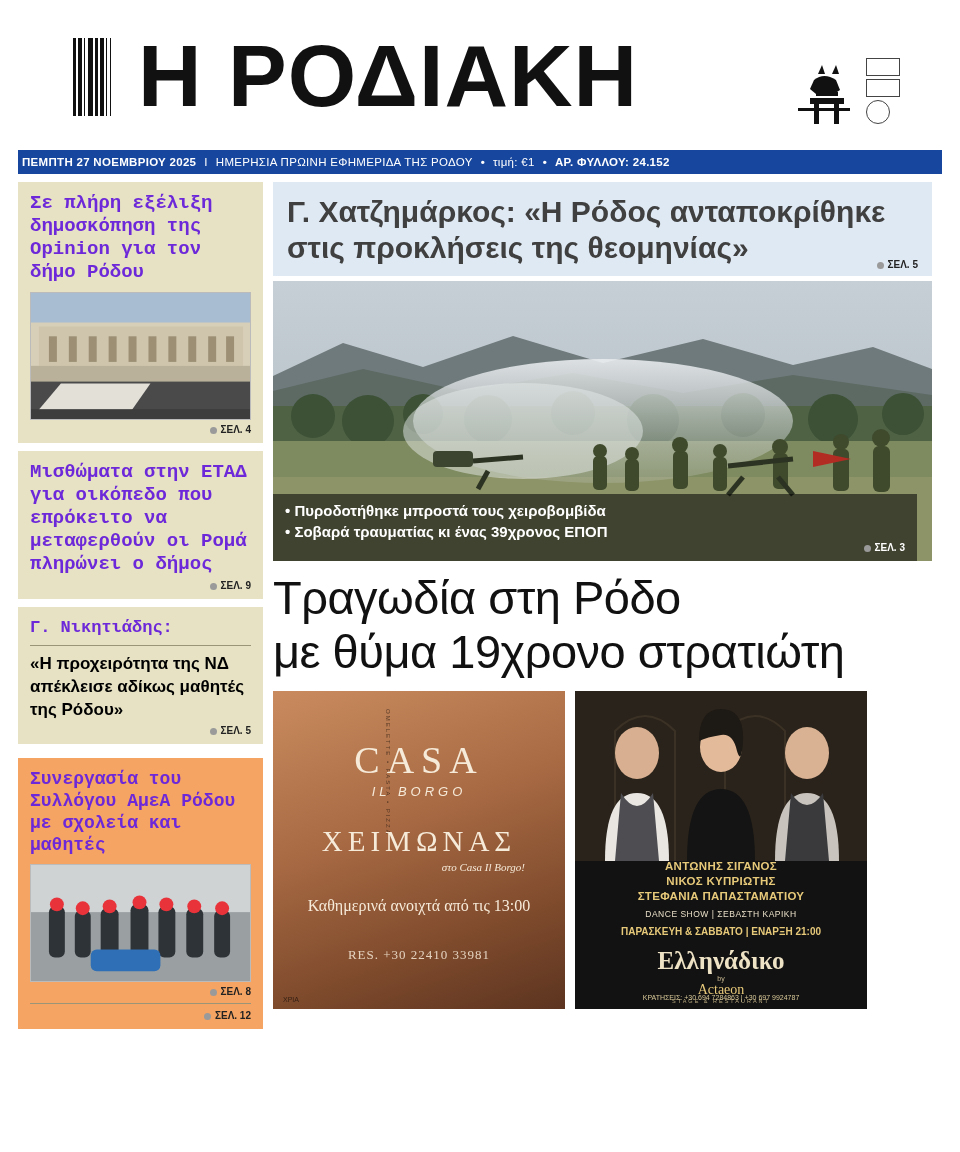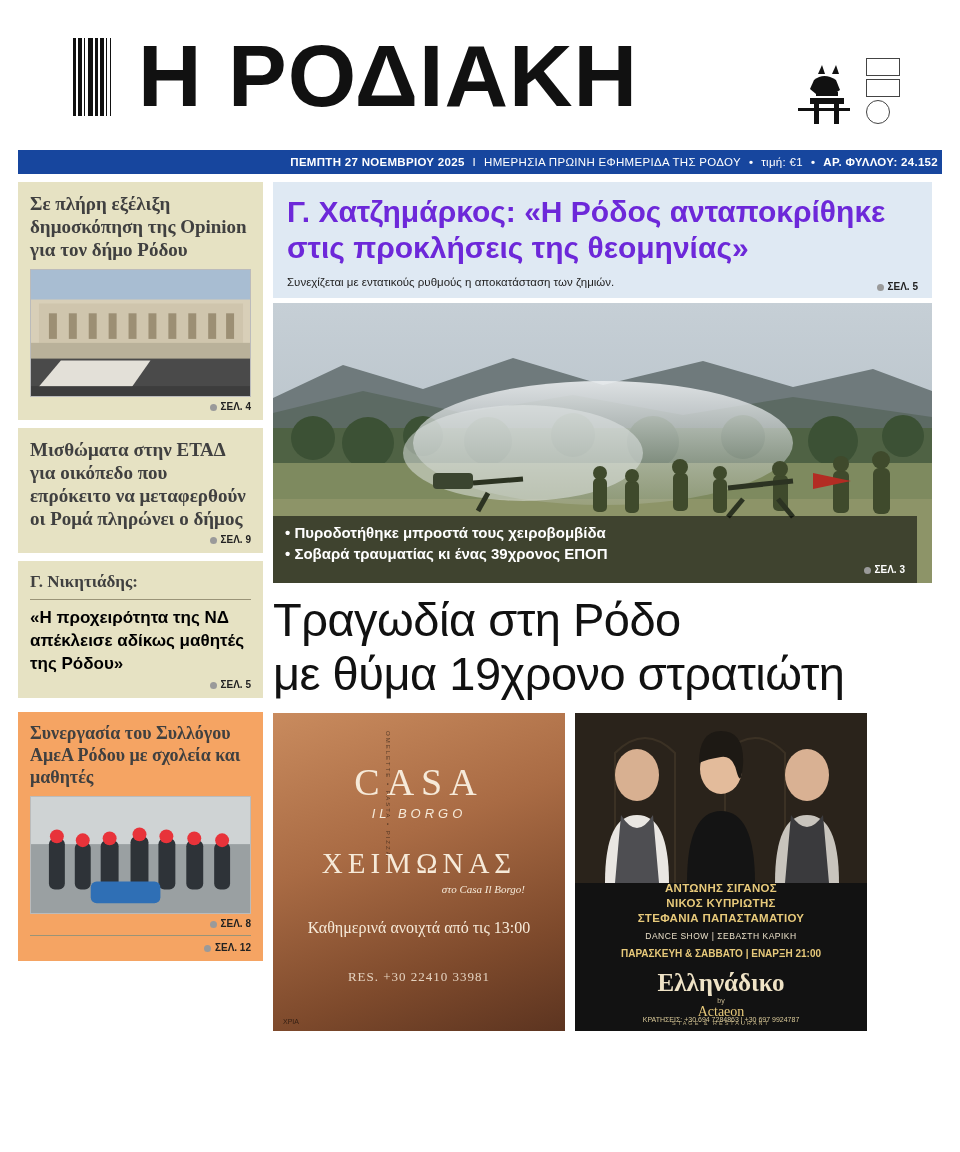--- a/index.html
+++ b/index.html
@@ -27,54 +27,54 @@
     color: #111; line-height: 92px; padding-left: 48px;
   }
   .deer-logo { position: absolute; left: 770px; top: 62px; width: 72px; height: 66px; }
   .corner-logos { position: absolute; right: 34px; top: 58px; width: 42px; }
   .corner-logos .cl { width: 34px; height: 18px; margin-bottom: 3px; border: 1px solid #444; font-size: 6px; display:flex; align-items:center; justify-content:center; color:#333; }
   .corner-logos .cl.round { border-radius: 50%; width: 24px; height: 24px; }
 
   
   .infobar {
     height: 24px; background: #17469e; color: #fff;
-    display: flex; align-items: center; justify-content: flex-end;
+    display: flex; align-items: center; justify-content: flex-start;
     font-size: 11.5px; font-weight: bold; letter-spacing: .3px;
     margin: 0 0 8px 0;
   }
   .infobar span { margin: 0 4px; }
   .infobar .thin { font-weight: normal; }
   .dot { color: #fff; }
 
   
   .content { display: flex; gap: 10px; }
   .left-col { width: 245px; }
   .right-col { width: 659px; }
 
   
   .box { background: #e6e2c3; padding: 10px 12px 8px 12px; margin-bottom: 8px; position: relative; }
   .box h2 {
-    font-size: 19px; line-height: 23px; font-weight: bold; color: #404040;
-    font-family: Liberation Serif, serif;
+    font-size: 19px; line-height: 23px; font-weight: bold; color: #6d28d9;
+    font-family: Liberation Mono, monospace;
   }
   .box .photo { width: 100%; height: 128px; margin-top: 8px; border: 1px solid #bbb; overflow: hidden; position: relative; }
   .pageref { text-align: right; font-size: 10px; font-weight: bold; color: #222; margin-top: 4px; }
   .pageref .bullet { display:inline-block; width:7px; height:7px; border-radius:50%; background:#9a9a9a; margin-right:4px; vertical-align:middle; }
   .rule { border-top: 1px solid #9a9478; margin: 6px 0 6px 0; }
   .box.orange { background: #f5a463; }
   .box.orange h2 { font-size: 18px; line-height: 22px; }
   .box3 h2 { font-size: 17px; line-height: 22px; }
   .box3 .sub { font-size: 17px; line-height: 23px; font-weight: bold; }
 
   
   .top-headline {
     background: #dfe9f3; padding: 12px 14px 10px 14px; position: relative;
   }
   .top-headline h1 {
-    font-size: 30px; line-height: 36px; font-weight: bold; color: #6d28d9;
+    font-size: 30px; line-height: 36px; font-weight: bold; color: #404040;
   }
   .top-headline .standfirst { font-size: 11.5px; color: #222; margin-top: 10px; }
   .top-headline .pageref { position: absolute; right: 14px; bottom: 6px; }
 
   
   .main-photo { width: 100%; height: 280px; margin-top: 5px; position: relative; overflow: hidden; }
   .photo-overlay {
     position: absolute; left: 0; right: 15px; bottom: 0;
     background: rgba(0,0,0,.55); color: #fff; padding: 6px 12px 8px 12px;
   }
@@ -241,21 +241,20 @@
           <span class="bullet"></span><span>ΣΕΛ. 12</span>
         </div>
       </div>
 
     </div>
 
     <div class="right-col">
 
       <div class="top-headline">
         <h1>Γ. Χατζημάρκος: «Η Ρόδος ανταποκρίθηκε στις προκλήσεις της θεομηνίας»</h1>
-        <p class="standfirst">Συνεχίζεται με εντατικούς ρυθμούς η αποκατάσταση των ζημιών.</p>
         <div class="pageref">
           <span class="bullet"></span><span>ΣΕΛ. 5</span>
         </div>
       </div>
 
       <div class="main-photo">
         <svg class="ph" viewBox="0 0 659 280" preserveAspectRatio="none">
           <defs>
             <linearGradient id="sky" x1="0" y1="0" x2="0" y2="1">
               <stop offset="0%" stop-color="#c6cfd6"></stop>

